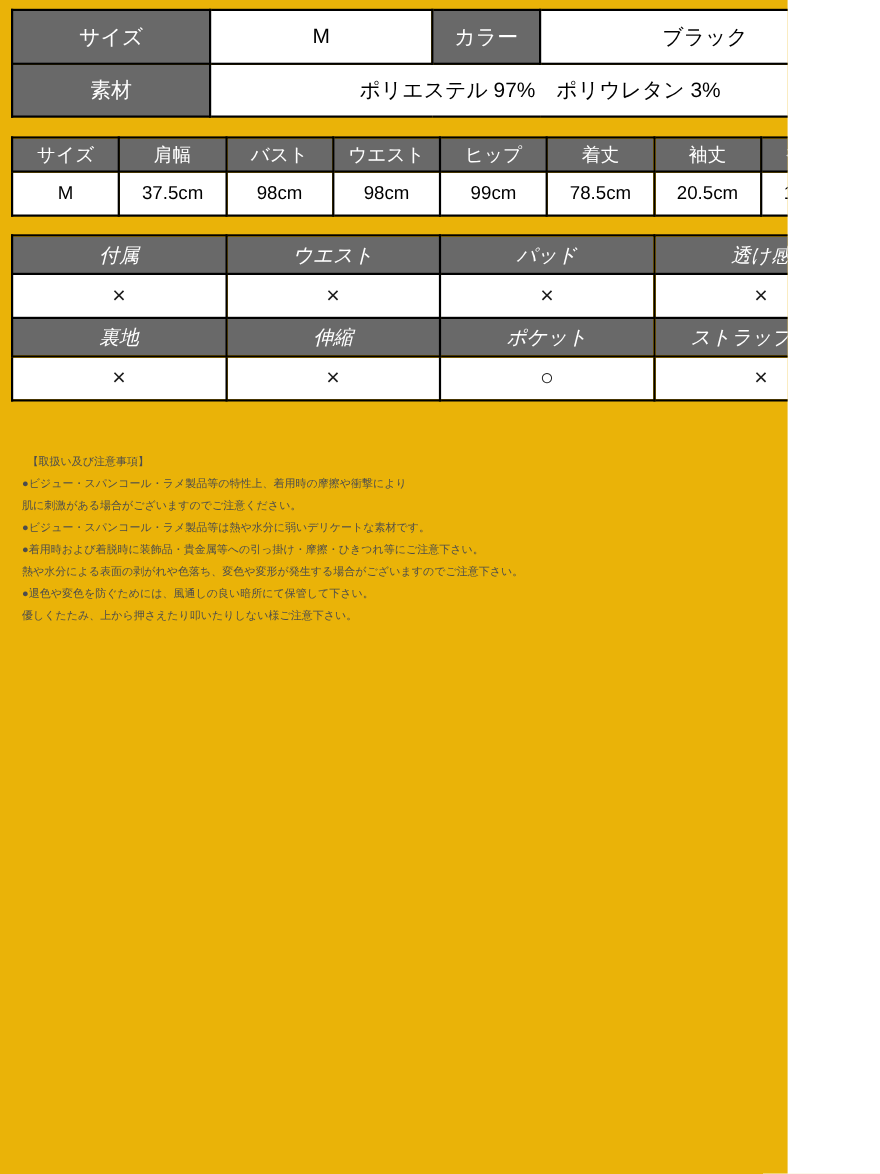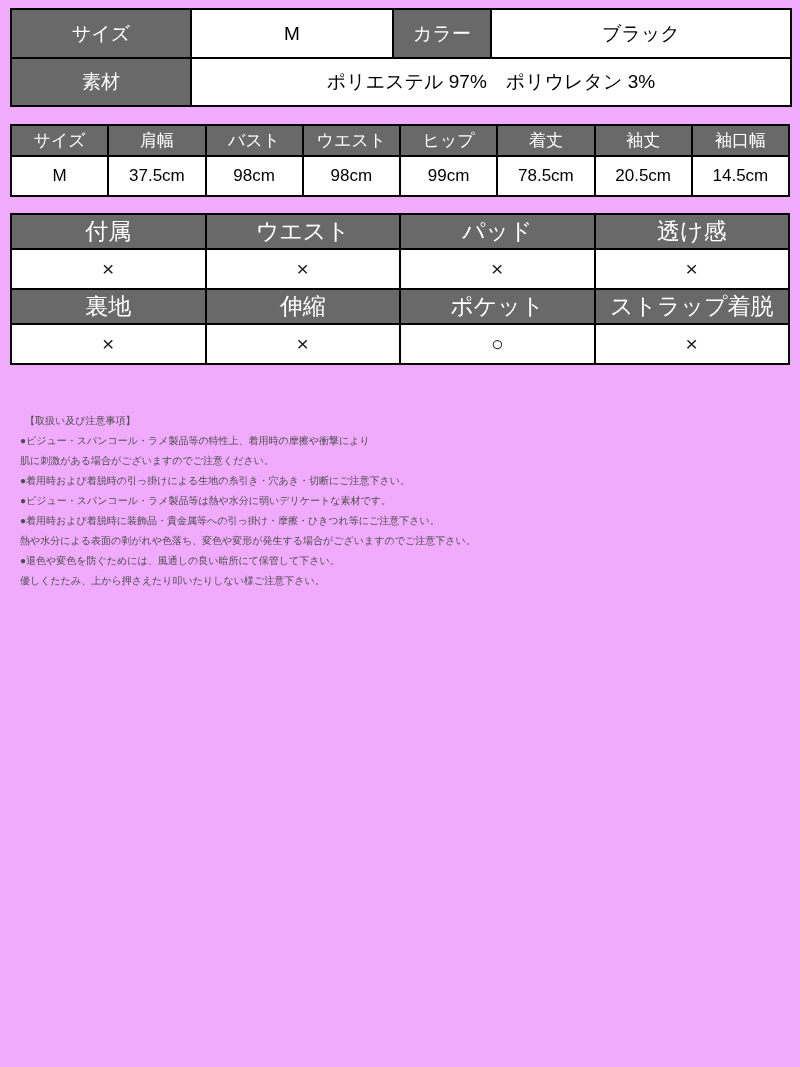--- a/index.html
+++ b/index.html
@@ -3,23 +3,23 @@
 <meta charset="utf-8">
 <style>
   html, body {
     margin: 0;
     padding: 0;
     background: #ffffff;
     font-family: "Liberation Sans", "DejaVu Sans", sans-serif;
   }
   .page {
     position: relative;
-    width: 800px;
+    width: 716px;
     height: 1067px;
-    background: #f0abfc;
+    background: #eab308;
     overflow: hidden;
   }
   table {
     border-collapse: collapse;
     table-layout: fixed;
     width: 780px;
   }
   th, td {
     border: 2px solid #000000;
     text-align: center;
@@ -44,21 +44,21 @@
   .t1 tr:nth-child(1) th, .t1 tr:nth-child(1) td { height: 47px; }
   .t1 tr:nth-child(2) th, .t1 tr:nth-child(2) td { height: 46px; }
 
   
   .t2 { margin: 17px 0 0 10px; }
   .t2 th { font-size: 17px; height: 29px; }
   .t2 td { font-size: 17px; height: 38px; }
 
   
   .t3 { margin: 16px 0 0 10px; }
-  .t3 th { font-size: 23px; height: 33px; }
+  .t3 th { font-size: 18px; height: 33px; font-style: italic; }
   .t3 td { height: 38px; font-size: 21px; font-weight: 300; color: #1a1a1a; }
 
   
   .notes {
     margin: 46px 18px 0 20px;
     font-size: 10px;
     line-height: 20px;
     color: #4d4d4d;
     white-space: nowrap;
   }
@@ -141,21 +141,20 @@
       <td>○</td>
       <td>×</td>
     </tr>
   </tbody>
     </table>
 
   <div class="notes">
     <div class="title">【取扱い及び注意事項】</div>
     <div>●ビジュー・スパンコール・ラメ製品等の特性上、着用時の摩擦や衝撃により</div>
     <div>肌に刺激がある場合がございますのでご注意ください。</div>
-    <div>●着用時および着脱時の引っ掛けによる生地の糸引き・穴あき・切断にご注意下さい。</div>
     <div>●ビジュー・スパンコール・ラメ製品等は熱や水分に弱いデリケートな素材です。</div>
     <div>●着用時および着脱時に装飾品・貴金属等への引っ掛け・摩擦・ひきつれ等にご注意下さい。</div>
     <div>熱や水分による表面の剥がれや色落ち、変色や変形が発生する場合がございますのでご注意下さい。</div>
     <div>●退色や変色を防ぐためには、風通しの良い暗所にて保管して下さい。</div>
     <div>優しくたたみ、上から押さえたり叩いたりしない様ご注意下さい。</div>
   </div>
 
 </div>
 
 </body></html>

